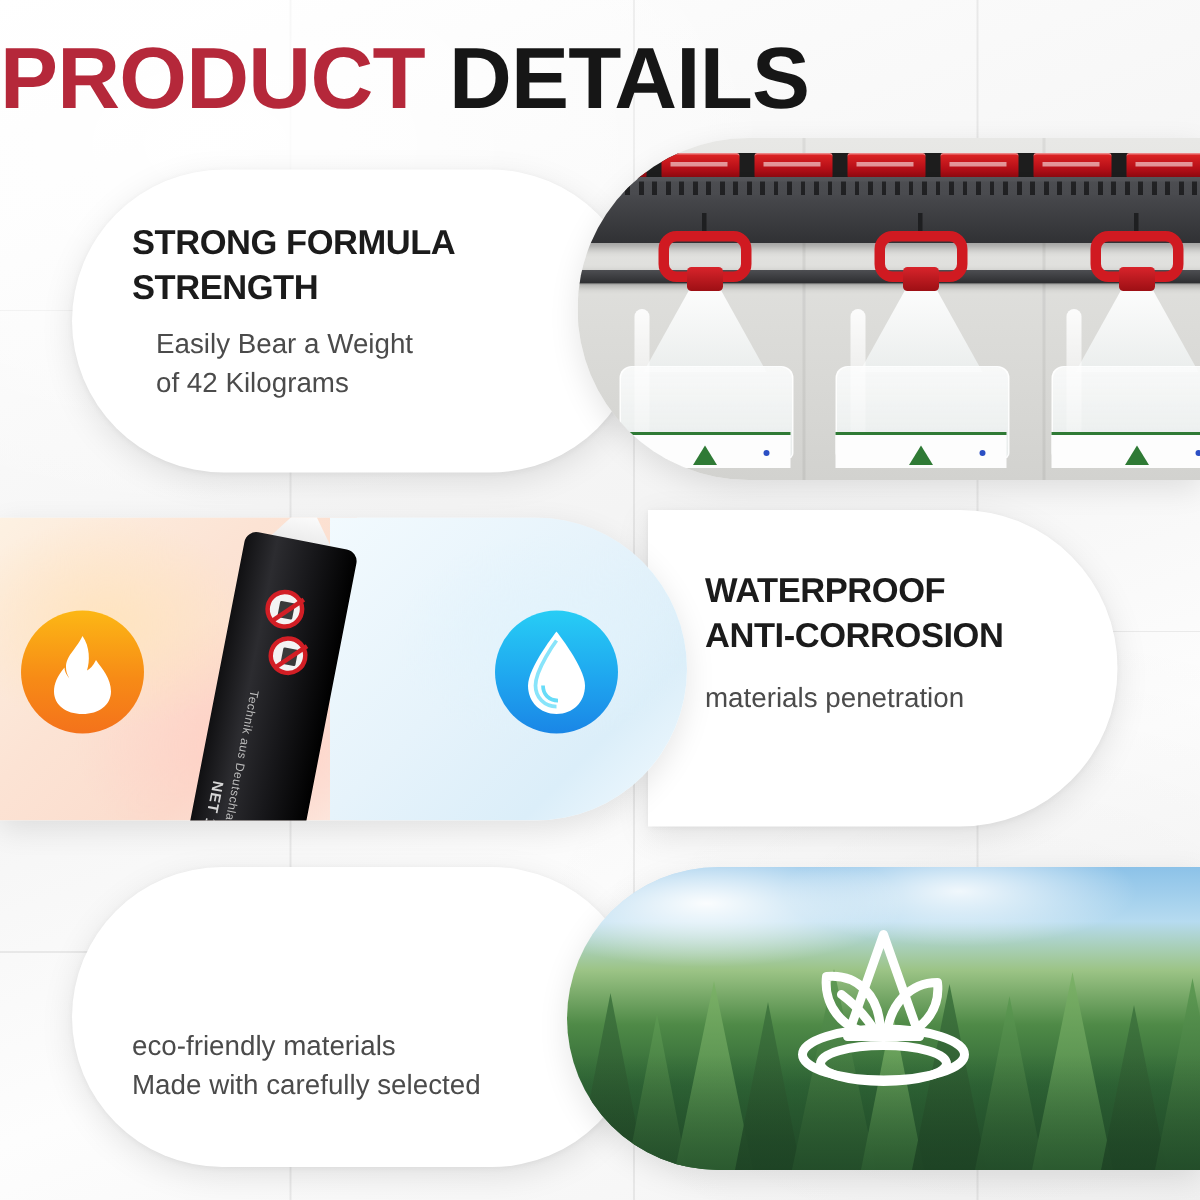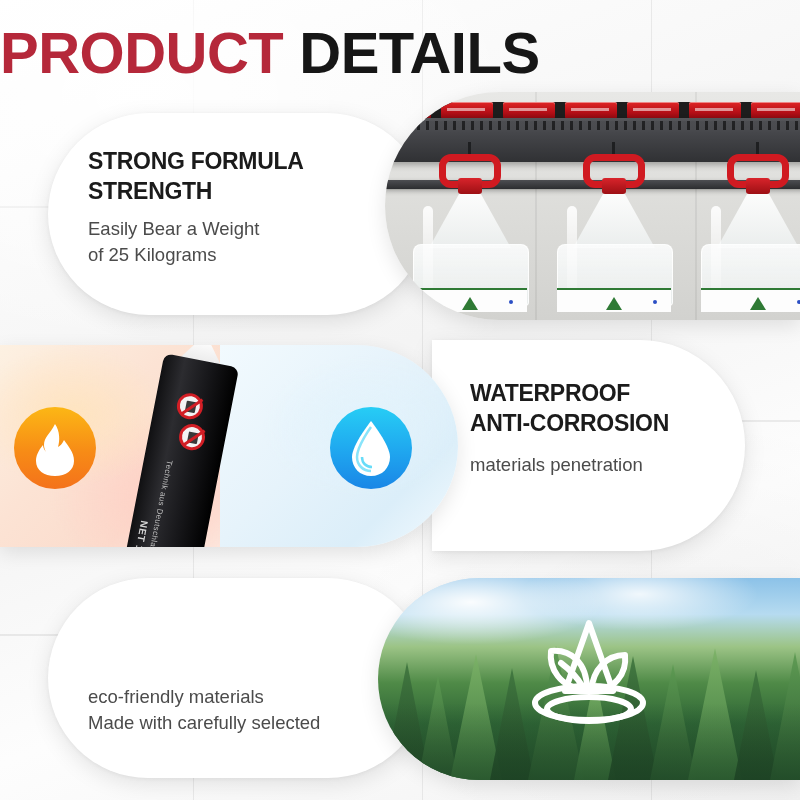--- a/index.html
+++ b/index.html
@@ -272,21 +272,21 @@
     position:absolute;left:0;bottom:0;width:100%;height:38%;
     background:linear-gradient(to bottom,rgba(35,80,43,0) 0%,rgba(29,66,36,0.55) 100%);
   }
   .eco-icon{
     position:absolute;left:50%;top:50%;
     width:160px;height:140px;margin-left:-80px;margin-top:-72px;
   }
 
   
   #h1{left:88px;top:146px;}
-  #p1{left:88px;top:216px;}
+  #p1{left:104px;top:216px;}
   #h2{left:470px;top:378px;}
   #p2{left:470px;top:452px;}
   #h3{left:88px;top:616px;}
   #p3{left:88px;top:684px;}
 </style>
 </head>
 <body>
 
 <div id="stage">
 
@@ -365,21 +365,21 @@
         </div>
     </div>
   </div>
 
   <div class="heading" id="h1">
     <div>STRONG FORMULA</div>
     <div>STRENGTH</div>
   </div>
   <div class="body" id="p1">
     <div>Easily Bear a Weight</div>
-    <div>of 25 Kilograms</div>
+    <div>of 42 Kilograms</div>
   </div>
 
   <div class="panel" id="row2-panel"></div>
 
   <div class="photo" id="row2-photo">
     <div class="photo-inner split-scene">
       <div class="heat-half"></div>
       <div class="cool-half"></div>
 
       <div class="icon-circle" id="flame-circle">

